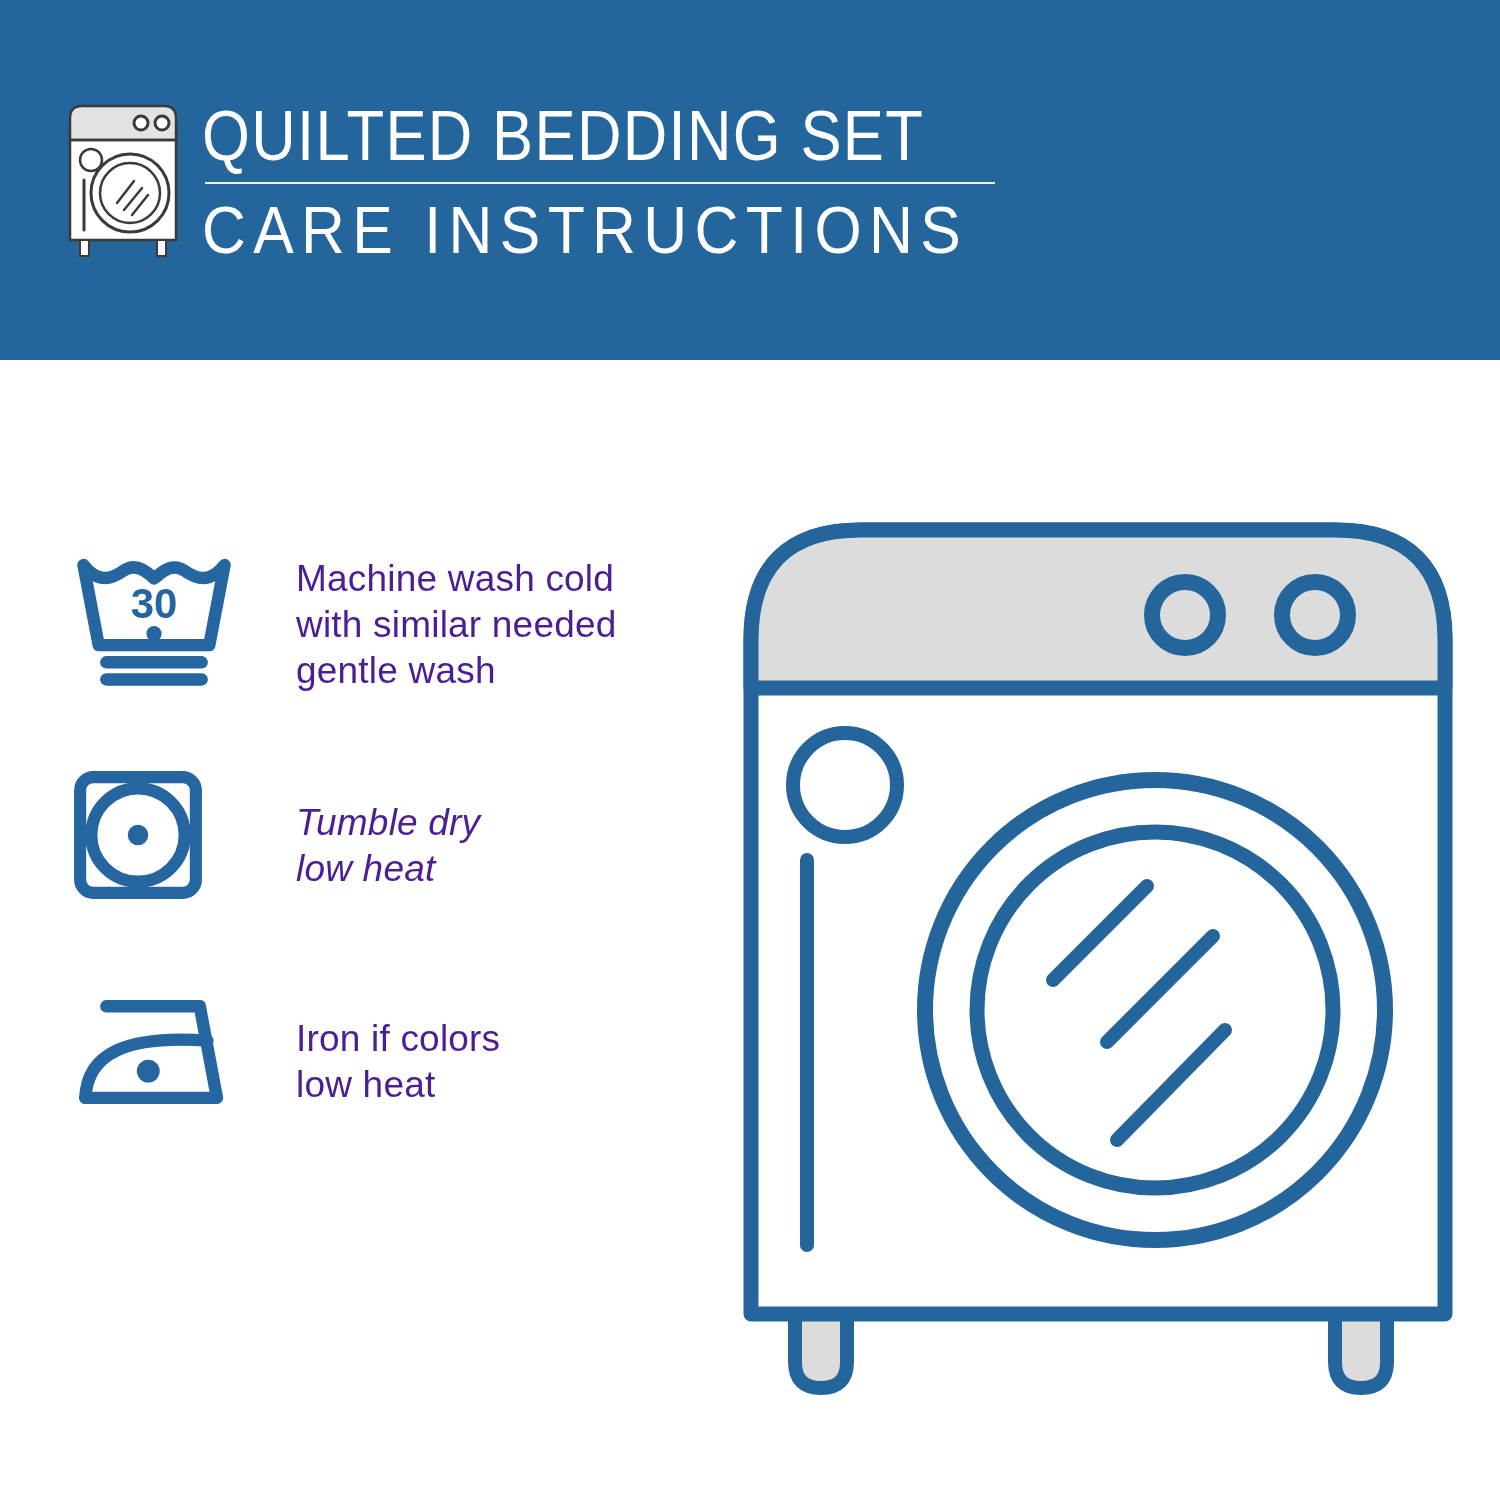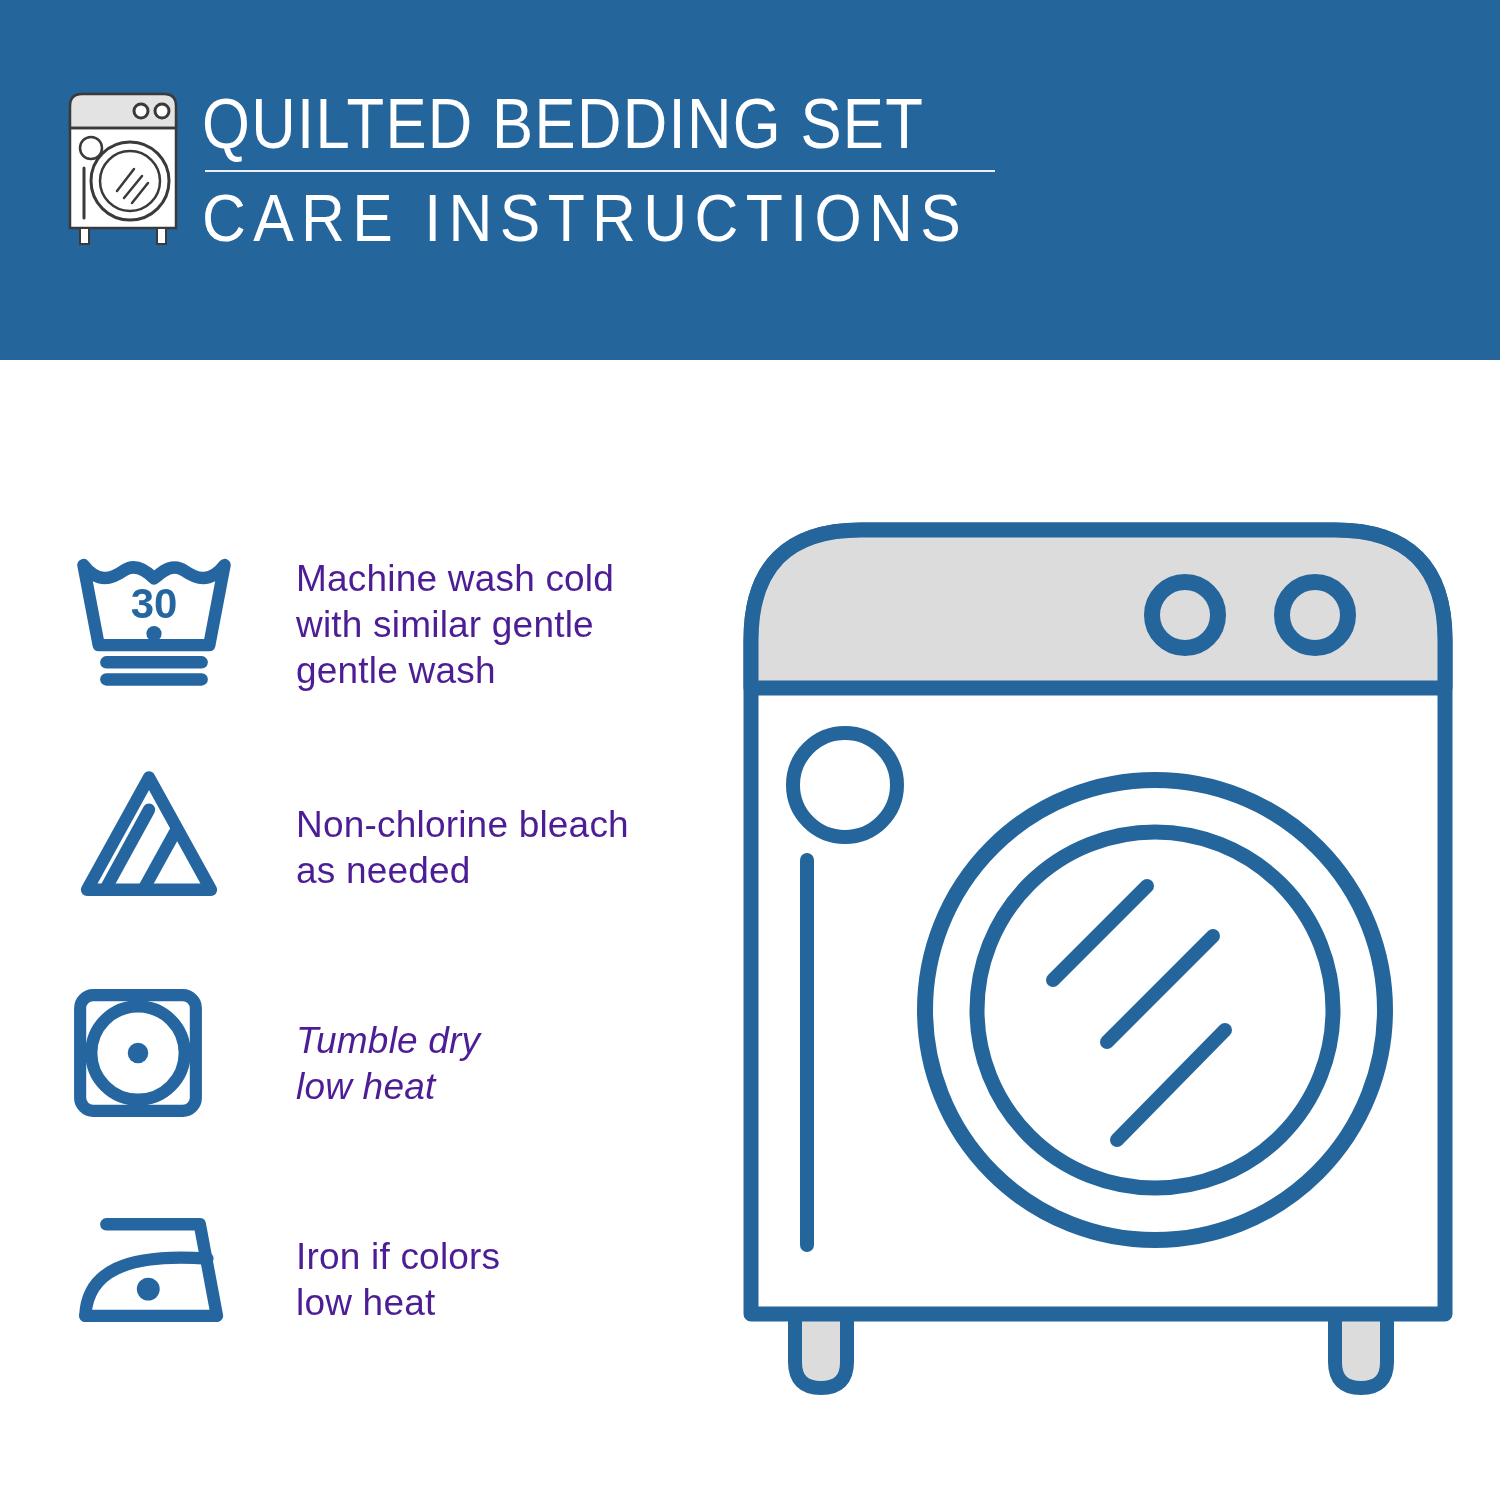--- a/index.html
+++ b/index.html
@@ -20,21 +20,21 @@
     position: absolute;
     left: 0;
     top: 0;
     width: 1500px;
     height: 360px;
     background: #24659C;
   }
   .header-inner {
     position: absolute;
     left: 62px;
-    top: 84px;
+    top: 96px;
     display: flex;
     align-items: flex-start;
   }
   .header-logo {
     width: 122px;
     height: 168px;
     flex: 0 0 auto;
     margin-right: 18px;
   }
   .header-text-col {
@@ -173,40 +173,25 @@
 
           <line x1="40" y1="122" x2="140" y2="122"></line>
           <line x1="40" y1="140" x2="140" y2="140"></line>
         </g>
         <text x="90" y="76" text-anchor="middle" font-family="'Liberation Sans', sans-serif" font-size="44" font-weight="700" fill="#2566A0">30</text>
         <circle cx="90" cy="92" r="8" fill="#2566A0"></circle>
       </svg>
     </div>
     <div class="instr-text">
       <div>Machine wash cold</div>
-      <div>with similar gentle</div>
+      <div>with similar needed</div>
       <div>gentle wash</div>
     </div>
   </div>
 
-  <div class="instr-row r2">
-    <div class="instr-icon">
-      <svg viewBox="0 0 170 150" width="162" height="143" aria-hidden="true">
-        <g fill="none" stroke="#2566A0" stroke-width="13" stroke-linecap="round" stroke-linejoin="round">
-          <path d="M85 14 L150 132 L20 132 Z"></path>
-          <line x1="85" y1="48" x2="40" y2="130"></line>
-          <line x1="112" y1="72" x2="80" y2="130"></line>
-        </g>
-      </svg>
-    </div>
-    <div class="instr-text">
-      <div>Non-chlorine bleach</div>
-      <div>as needed</div>
-    </div>
-  </div>
 
   <div class="instr-row r3">
     <div class="instr-icon">
       <svg viewBox="0 0 150 150" width="140" height="140" aria-hidden="true">
         <g fill="none" stroke="#2566A0" stroke-width="13" stroke-linejoin="round">
           <rect x="13" y="13" width="124" height="124" rx="14" ry="14"></rect>
           <circle cx="75" cy="75" r="50"></circle>
         </g>
         <circle cx="75" cy="75" r="11" fill="#2566A0"></circle>
       </svg>

